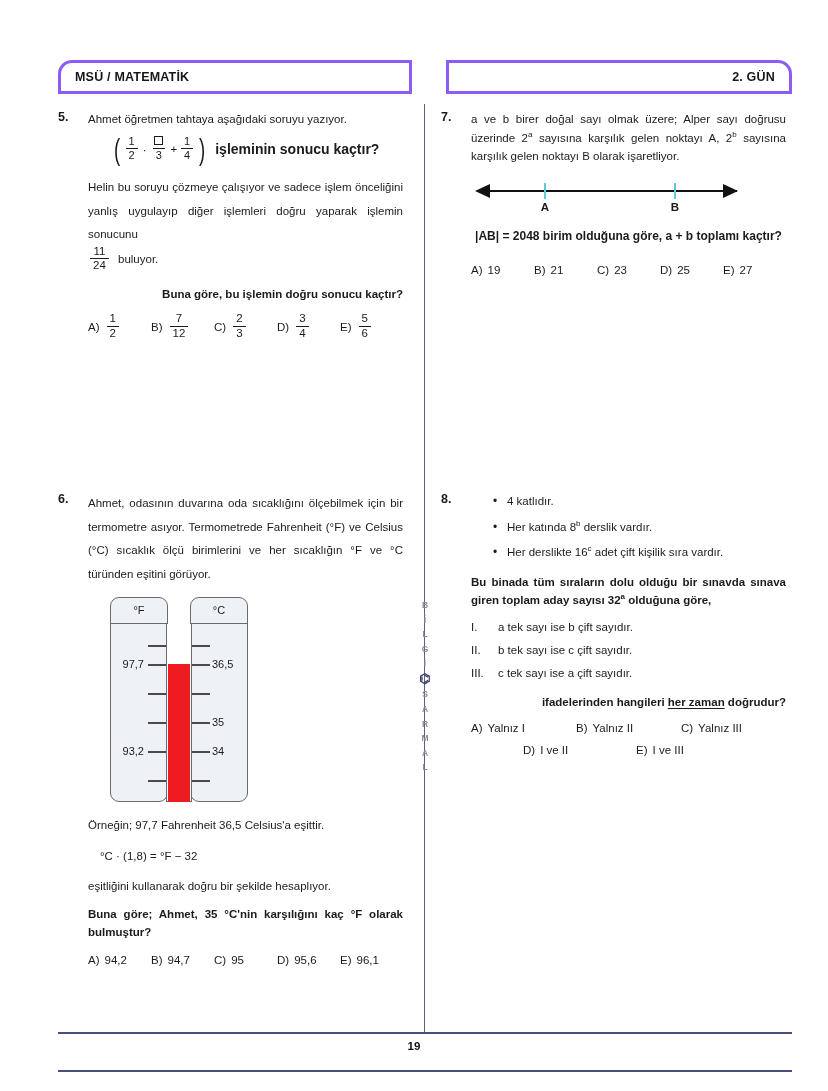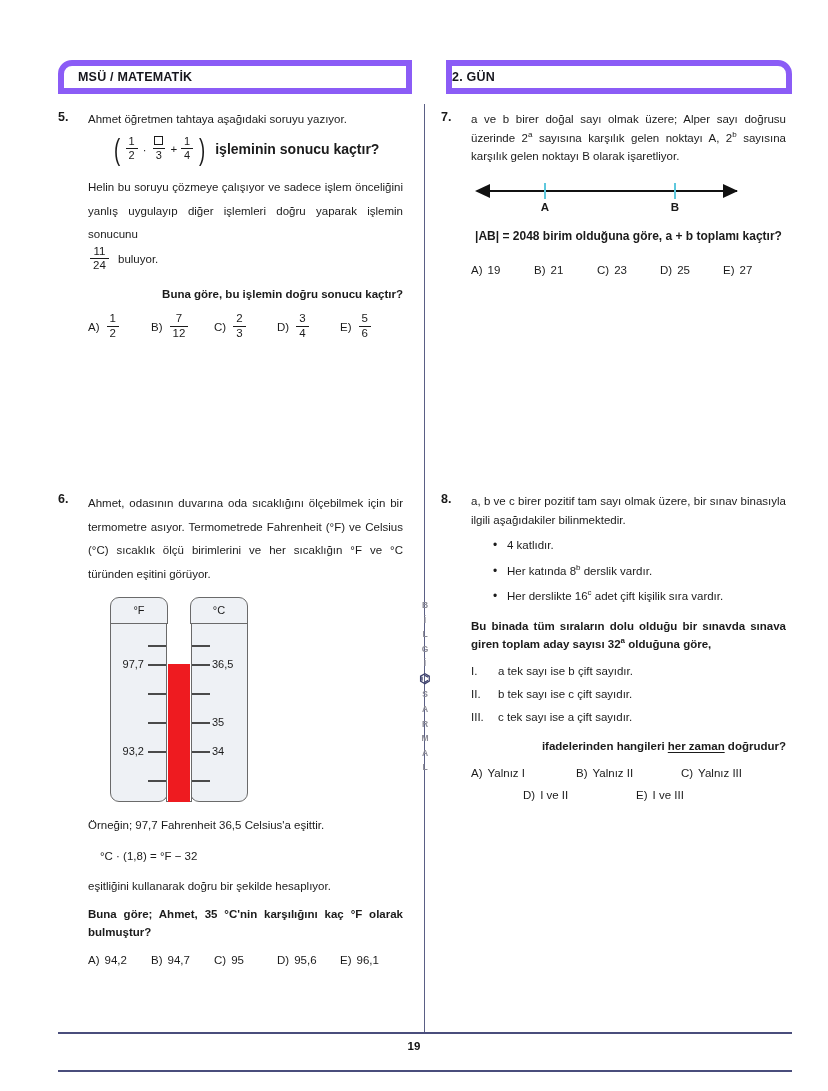--- a/index.html
+++ b/index.html
@@ -18,36 +18,37 @@
   .page {
     position: absolute;
     inset: 0;
   }
 
   
   .hdr-box {
     position: absolute;
     top: 60px;
     height: 34px;
-    border: 6px solid #8b5cf6;
+    border: 3px solid #8b5cf6;
     box-sizing: border-box;
     display: flex;
     align-items: center;
   }
   .hdr-left {
     left: 58px;
     width: 354px;
     border-top-left-radius: 14px;
     justify-content: flex-start;
     padding-left: 14px;
   }
   .hdr-right {
     left: 446px;
     width: 346px;
     border-top-right-radius: 14px;
+    justify-content: flex-end;
     padding-right: 14px;
   }
   .hdr-text {
     font-size: 12.5px;
     font-weight: bold;
     letter-spacing: .2px;
     color: #16161d;
   }
 
   
@@ -552,21 +553,20 @@
           <span>E)</span>
           <span>27</span>
         </div>
       </div>
     </div>
   </div>
 
   <div class="q" style="left:441px; top:492px; width:345px;">
     <div class="num">8.</div>
     <div class="body">
-      <p class="para" style="line-height:1.62;">a, b ve c birer pozitif tam sayı olmak üzere, bir sınav binasıyla ilgili aşağıdakiler bilinmektedir.</p>
 
       <ul class="bullets">
         <li>
           <span>4 katlıdır.</span><sup class="exp"></sup><span></span>
         </li>
         <li>
           <span>Her katında 8</span><sup class="exp">b</sup><span> derslik vardır.</span>
         </li>
         <li>
           <span>Her derslikte 16</span><sup class="exp">c</sup><span> adet çift kişilik sıra vardır.</span>

